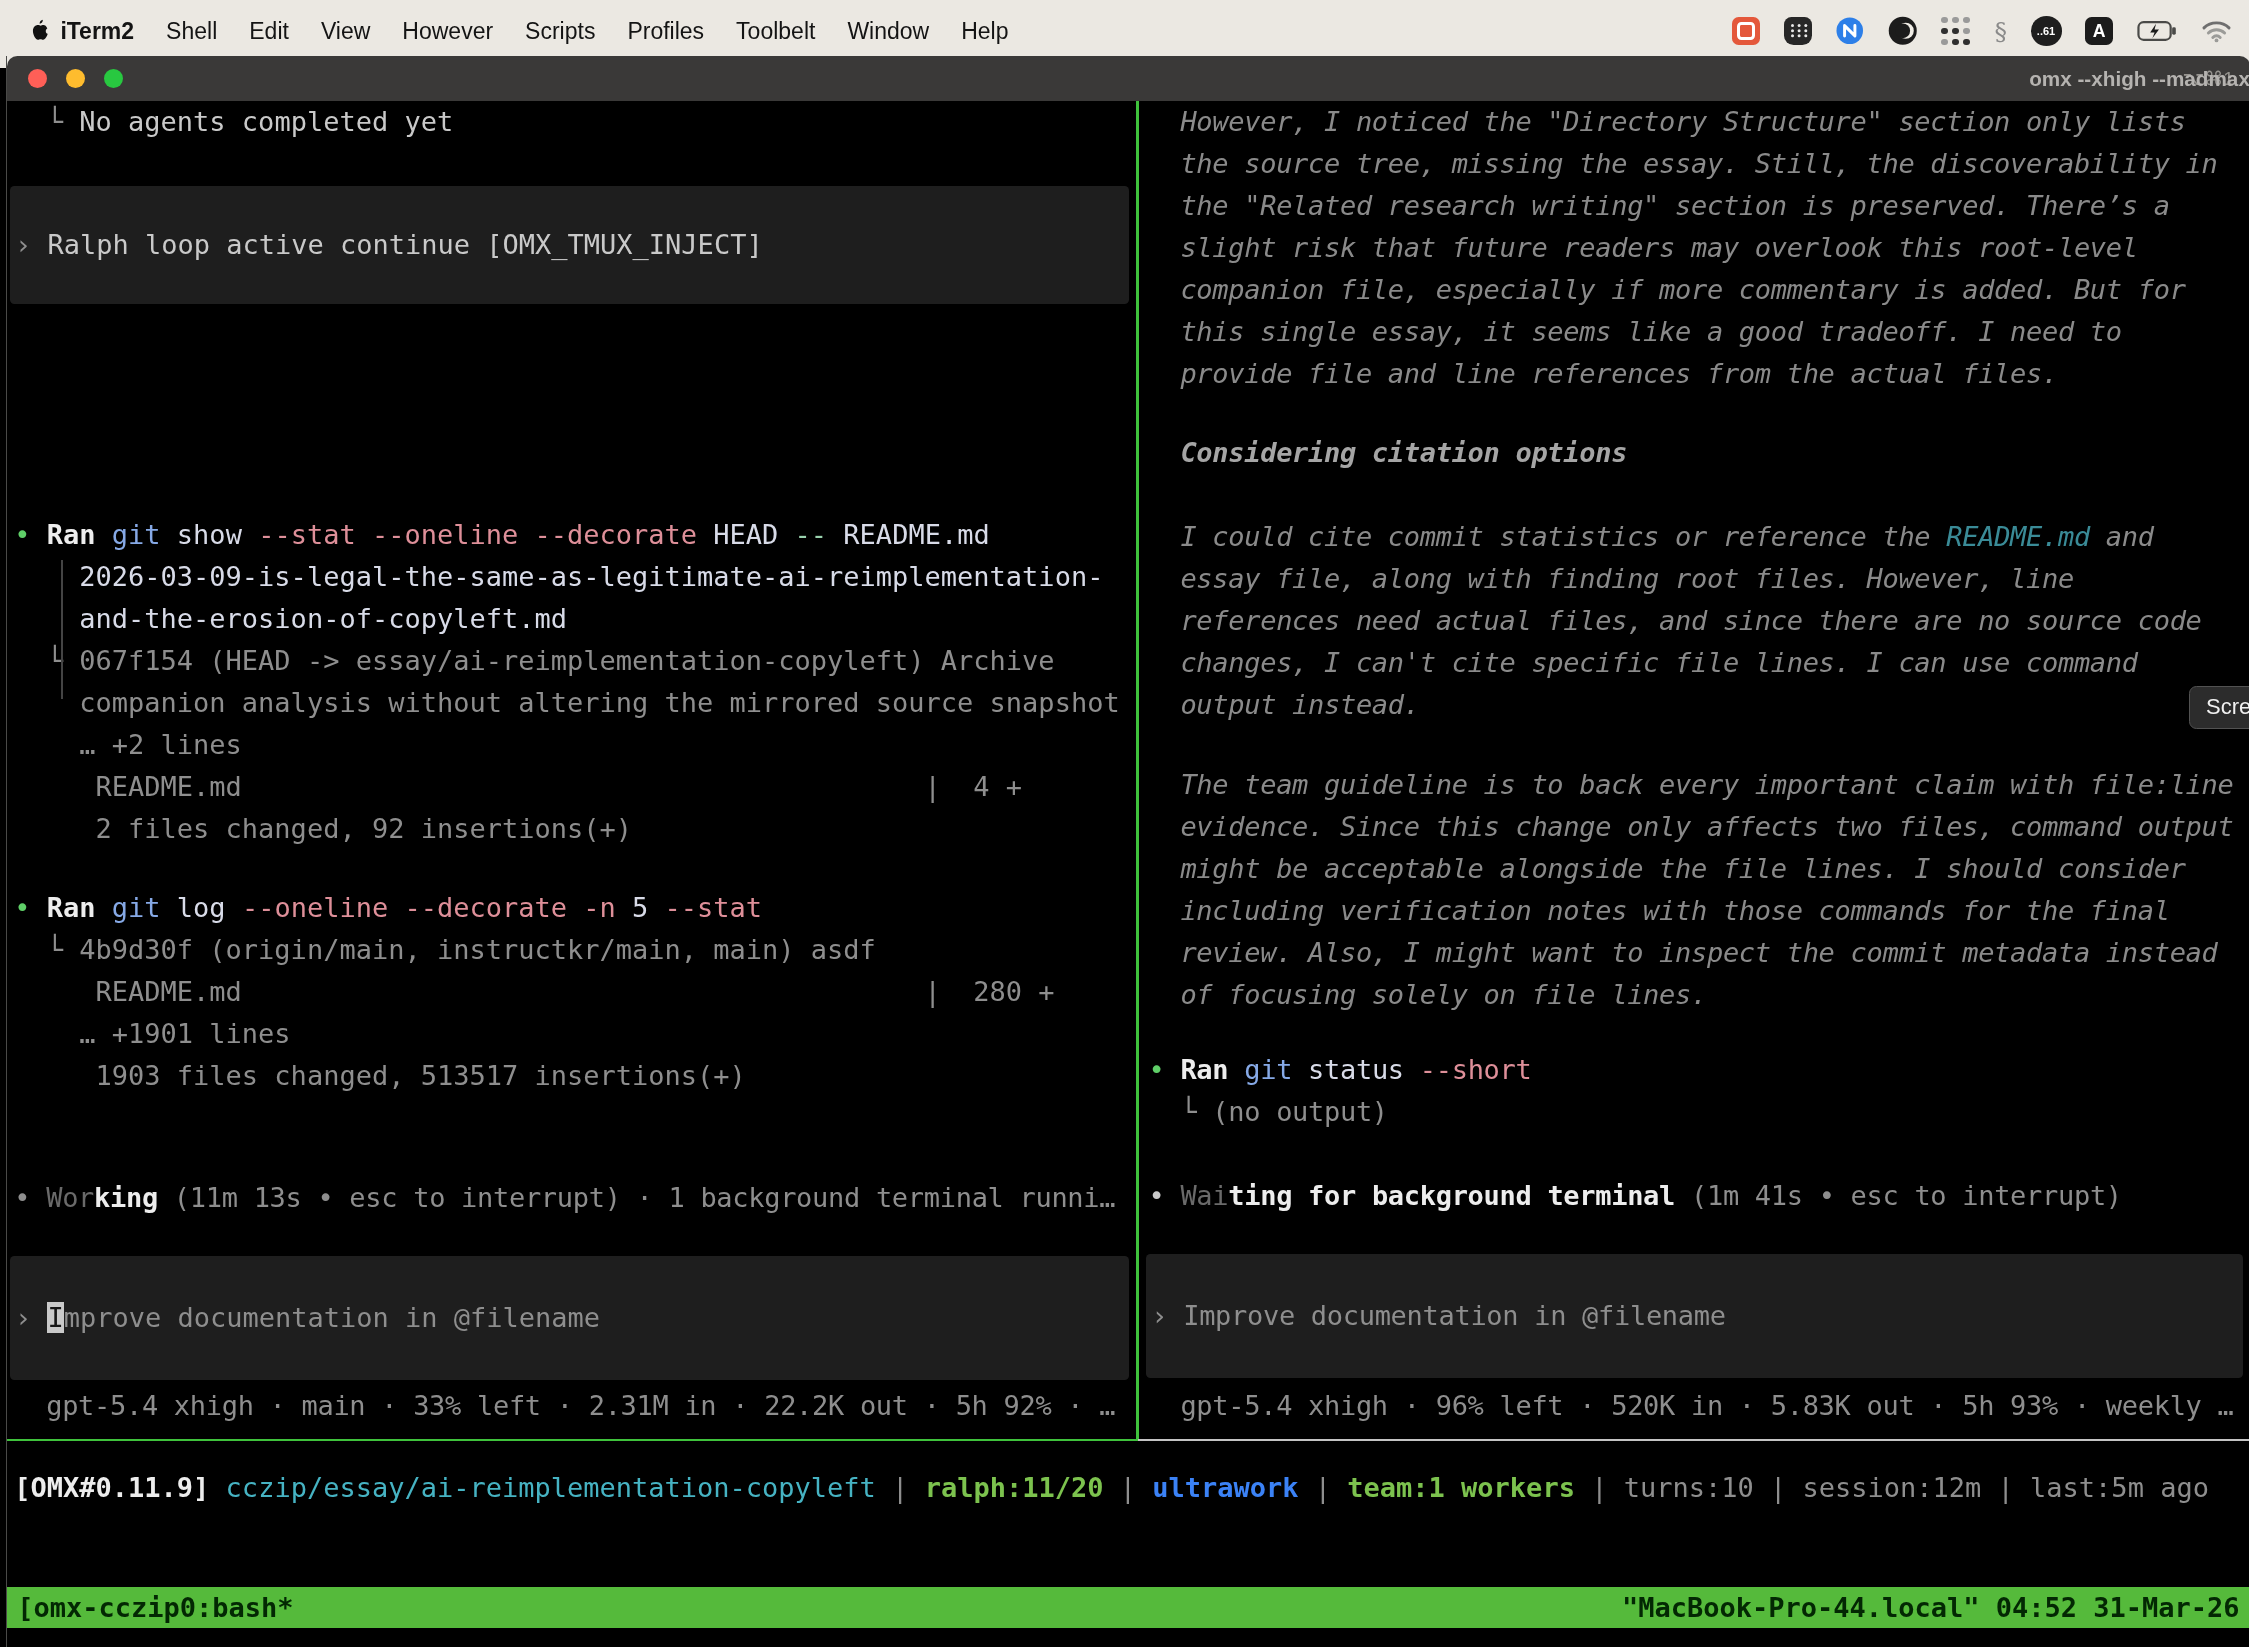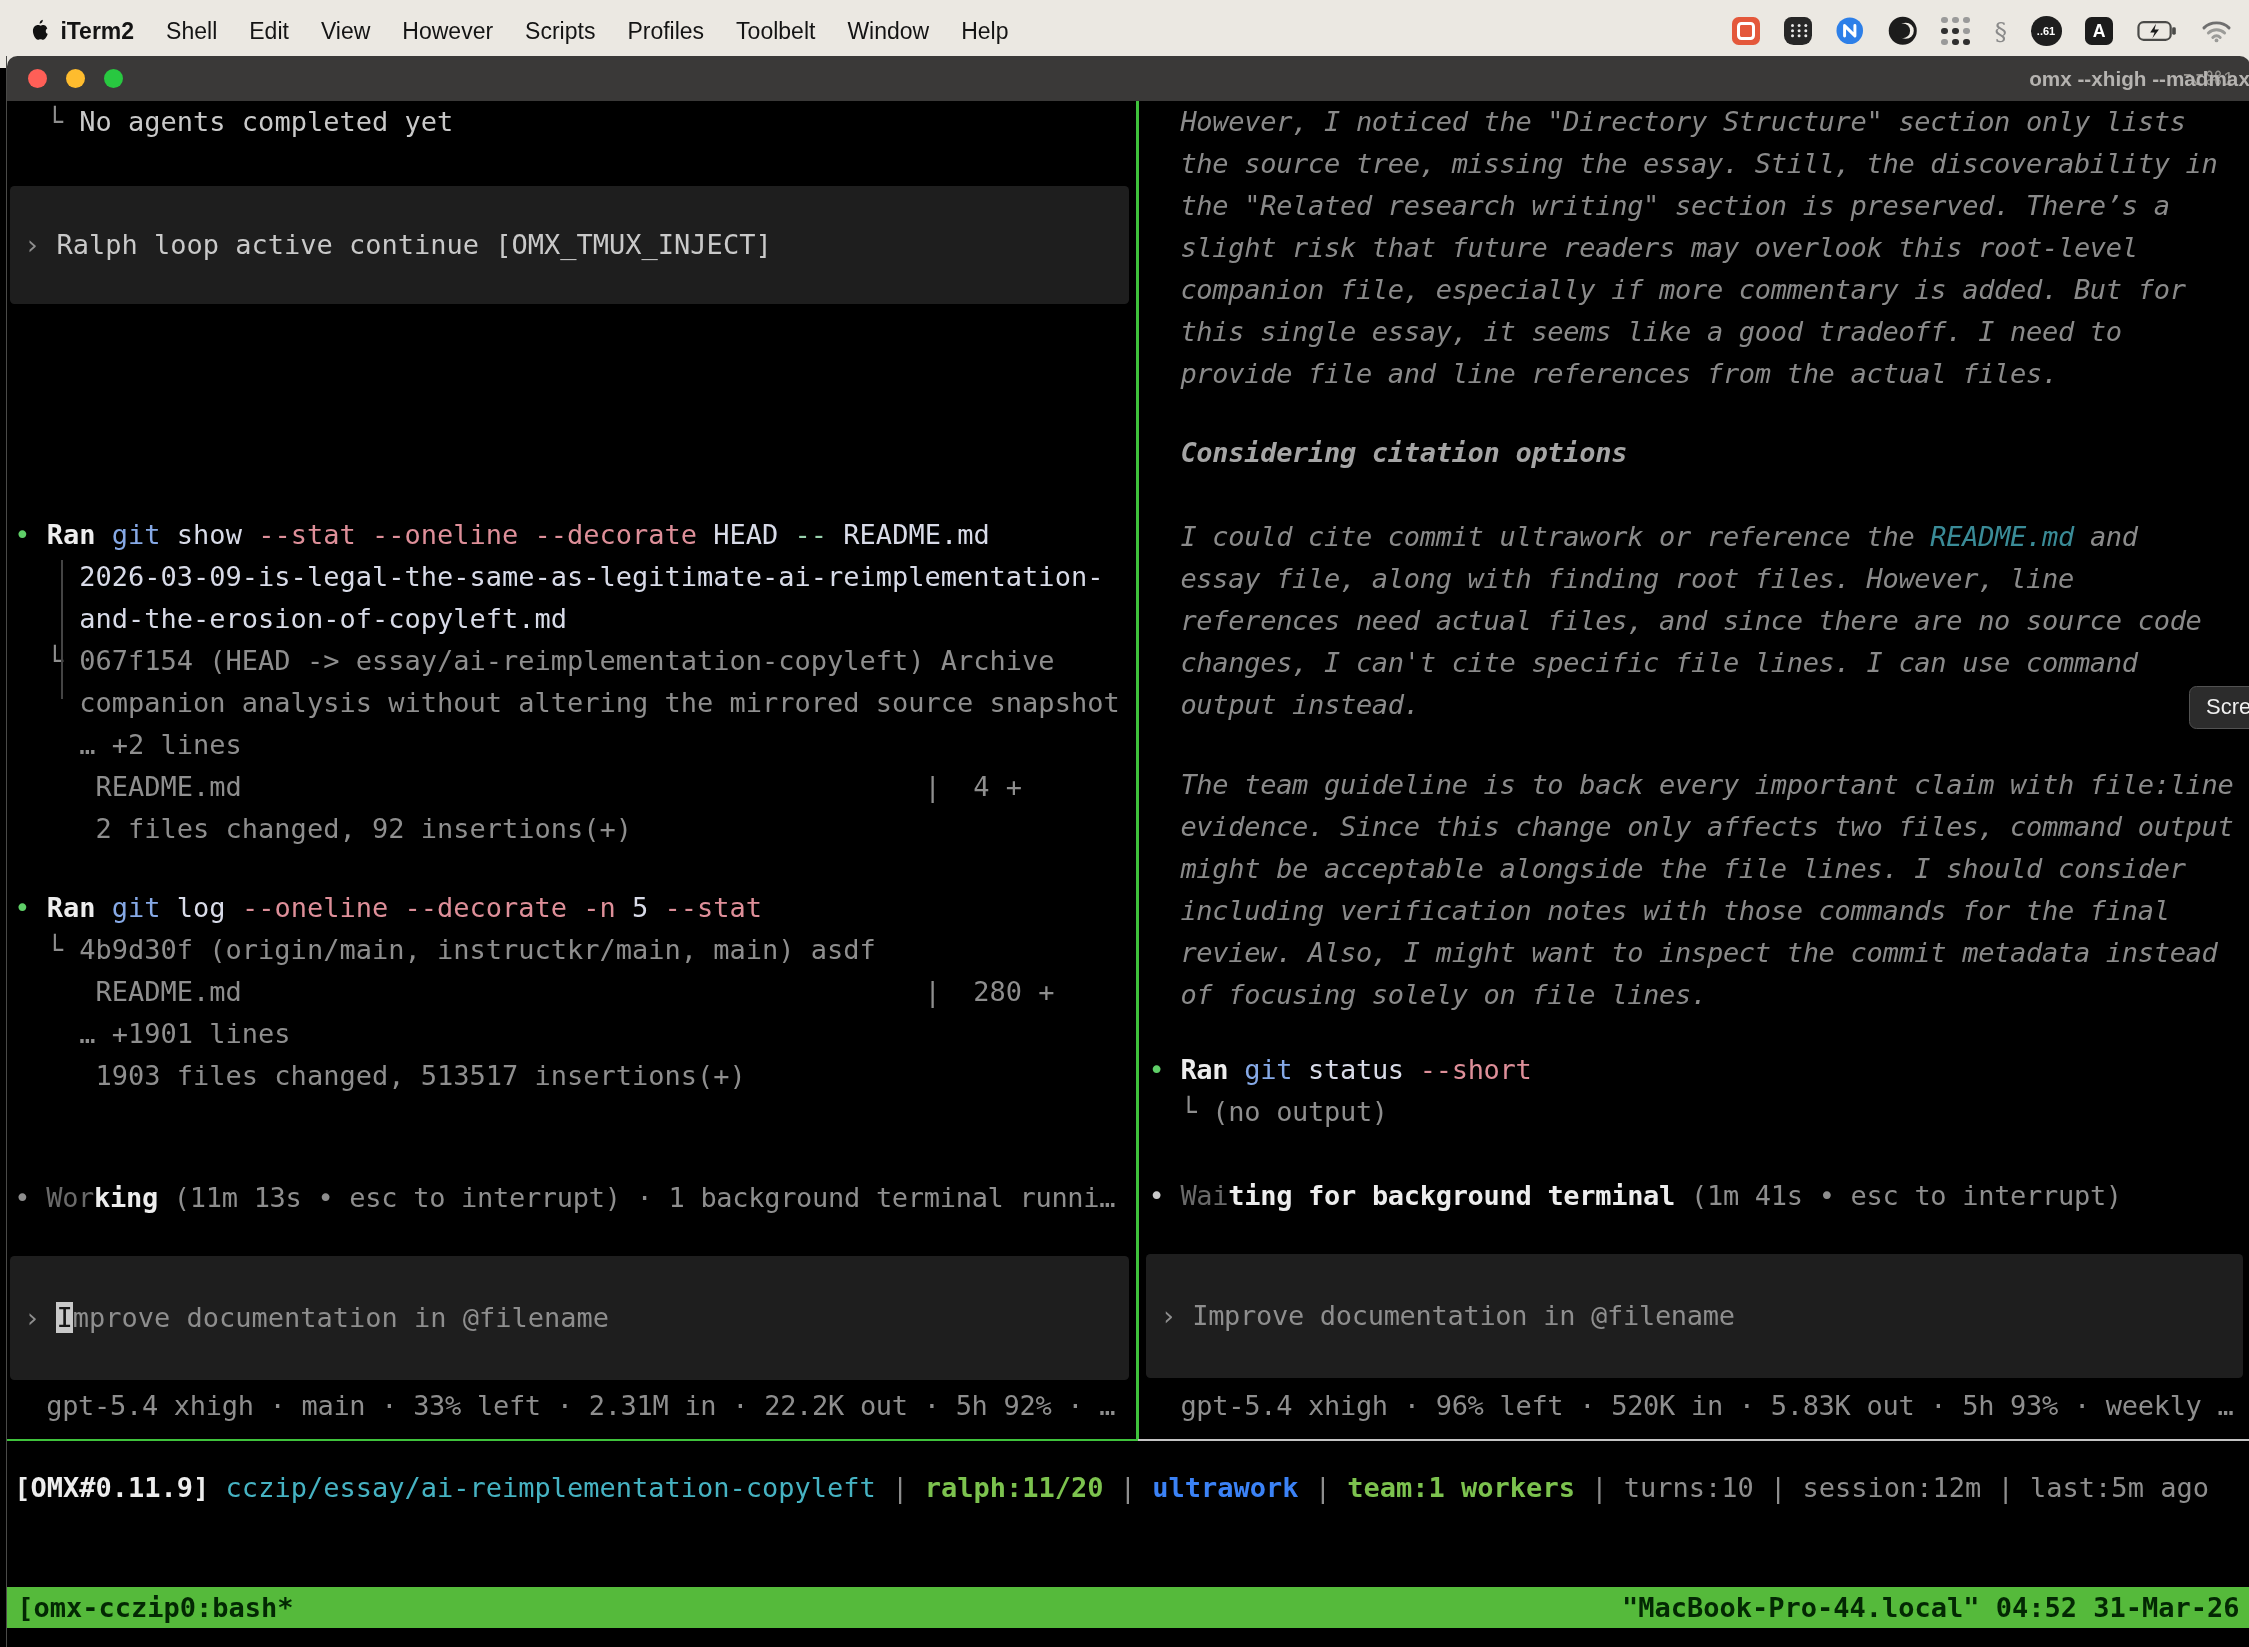--- a/index.html
+++ b/index.html
@@ -46,21 +46,21 @@
   .pane-right{left:1132px;width:1112px;height:1340px;}
   .pane-right .tline{letter-spacing:-0.3px;}
   .divider{position:absolute;left:1129px;top:0;width:3px;height:1340px;background:#3fc23c;}
   .hline{position:absolute;top:1338px;height:2.2px;}
   .hline-left{left:0;width:1131px;background:#3fc23c;}
   .hline-right{left:1131px;right:0;background:#c4c4c4;}
   .blk{position:absolute;}
   .pane-left .blk{left:7.4px;right:1.5px;}
   .pane-right .blk{left:9.6px;right:0;}
   .pbox{position:absolute;background:#1e1e1e;border-radius:4.4px;display:flex;align-items:center;
-        padding-left:14px;box-sizing:border-box;overflow:hidden;}
+        padding-left:5px;box-sizing:border-box;overflow:hidden;}
   .pane-left .pbox{left:3px;width:1119px;}
   .pane-right .pbox{left:7.4px;width:1097px;}
   .tline{height:42px;line-height:42px;white-space:pre;overflow:hidden;}
   .fit{letter-spacing:-0.3px;}
   .vline{position:absolute;width:1.5px;background:#444;}
   
   .c-g{color:#8e8e8e;} .c-lg{color:#c9c9c9;} .c-dim{color:#6a6a6a;}
   .c-wb{color:#ededed;font-weight:bold;} .c-lav{color:#d8dbe8;}
   .c-cyan{color:#46b3c3;} .c-cyb{color:#3b82f6;font-weight:bold;}
   .c-blue{color:#86a9e6;margin-top:30px;} .c-pink{color:#de8f99;} .c-mint{color:#9ad2ae;}
@@ -207,21 +207,21 @@
             <div class="tline"><span class="c-it">  the "Related research writing" section is preserved. There’s a</span></div>
             <div class="tline"><span class="c-it">  slight risk that future readers may overlook this root-level</span></div>
             <div class="tline"><span class="c-it">  companion file, especially if more commentary is added. But for</span></div>
             <div class="tline"><span class="c-it">  this single essay, it seems like a good tradeoff. I need to</span></div>
             <div class="tline"><span class="c-it">  provide file and line references from the actual files.</span></div>
           </div>
           <div class="blk" style="top: 331px;">
             <div class="tline"><span class="c-itb">  Considering citation options</span></div>
           </div>
           <div class="blk" style="top: 415px;">
-            <div class="tline"><span class="c-it">  I could cite commit ultrawork or reference the </span><span class="c-teal">README.md</span><span class="c-it"> and</span></div>
+            <div class="tline"><span class="c-it">  I could cite commit statistics or reference the </span><span class="c-teal">README.md</span><span class="c-it"> and</span></div>
             <div class="tline"><span class="c-it">  essay file, along with finding root files. However, line</span></div>
             <div class="tline"><span class="c-it">  references need actual files, and since there are no source code</span></div>
             <div class="tline"><span class="c-it">  changes, I can't cite specific file lines. I can use command</span></div>
             <div class="tline"><span class="c-it">  output instead.</span></div>
           </div>
           <div class="blk" style="top: 663px;">
             <div class="tline"><span class="c-it">  The team guideline is to back every important claim with file:line</span></div>
             <div class="tline"><span class="c-it">  evidence. Since this change only affects two files, command output</span></div>
             <div class="tline"><span class="c-it">  might be acceptable alongside the file lines. I should consider</span></div>
             <div class="tline"><span class="c-it">  including verification notes with those commands for the final</span></div>

